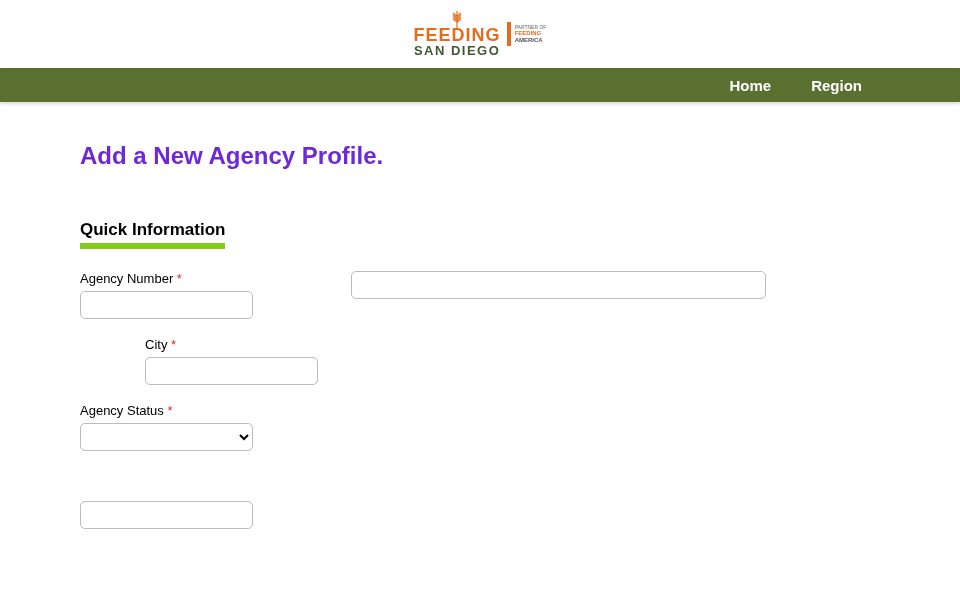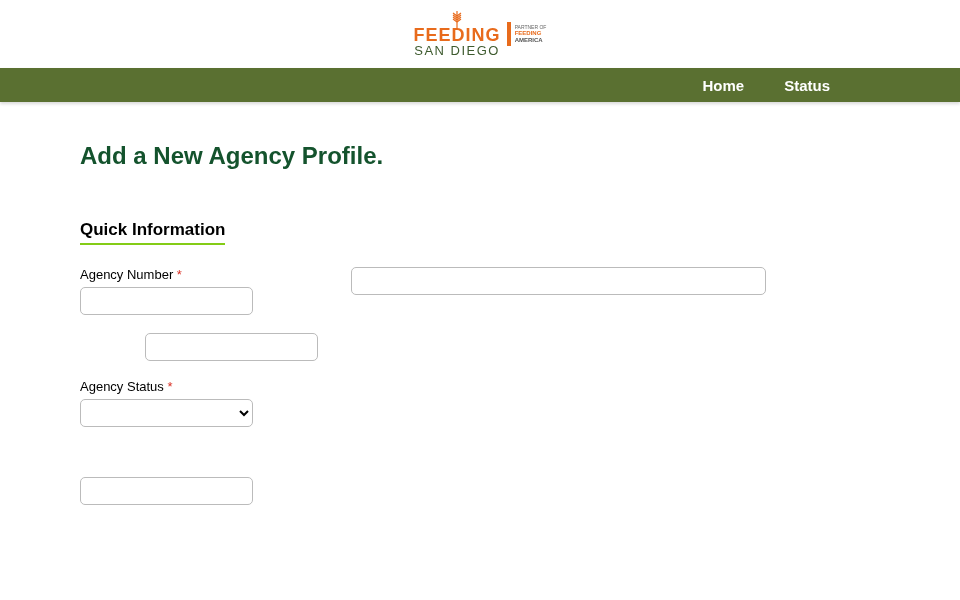--- a/index.html
+++ b/index.html
@@ -43,21 +43,21 @@
       height: 100%;
     }
     .logo-feeding {
       font-weight: bold;
       font-size: 18px;
       color: #e86b1c;
       letter-spacing: 1px;
       line-height: 0.9;
     }
     .logo-sandiego {
-      font-weight: normal;
+      font-weight: bold;
       font-size: 13px;
       color: #3d5a2e;
       letter-spacing: 1.5px;
       line-height: 1;
     }
     .logo-partner {
       display: flex;
       flex-direction: column;
       font-size: 6px;
       color: #e86b1c;
@@ -76,44 +76,44 @@
     .logo-partner-america {
       color: #555;
     }
     .nav-bar {
       width: 100%;
       background: #5a7031;
       height: 34px;
       display: flex;
       align-items: center;
       justify-content: flex-end;
-      padding-right: 110px;
+      padding-right: 78px;
       box-shadow: 0 2px 3px rgba(0,0,0,0.15);
     }
     .nav-item {
       color: #fff;
       font-weight: bold;
       font-size: 15px;
       padding: 0 20px;
       cursor: pointer;
     }
     .content {
       padding: 40px 80px 0 80px;
     }
     .page-title {
       font-size: 24px;
       font-weight: bold;
-      color: #14532d;
+      color: #6d28d9;
       margin-bottom: 50px;
     }
     .section-title {
       font-size: 17px;
       font-weight: bold;
       color: #000;
-      border-bottom: 2px solid #84cc16;
+      border-bottom: 6px solid #84cc16;
       display: inline-block;
       padding-bottom: 3px;
       margin-bottom: 22px;
     }
     .form-row {
       display: flex;
       gap: 30px;
       margin-bottom: 18px;
       flex-wrap: wrap;
     }
@@ -176,41 +176,42 @@
     <div class="logo-partner">
       <span class="logo-partner-top">PARTNER OF</span>
       <span>FEEDING</span>
       <span class="logo-partner-america">AMERICA</span>
     </div>
   </div>
 </div>
 
 <div class="nav-bar">
   <div class="nav-item">Home</div>
-  <div class="nav-item">Status</div>
+  <div class="nav-item">Region</div>
 </div>
 
 <div class="content">
   <h1 class="page-title">Add a New Agency Profile.</h1>
 
   <div>
     <h2 class="section-title">Quick Information</h2>
 
     <div class="form-row">
       <div class="form-field">
         <label class="field-label"><span>Agency Number</span><span class="required"> *</span></label>
         <input type="text" class="text-input w-agency-number" value="" style="">
       </div>
       <div class="form-field gap-agency-name">
         <input type="text" class="text-input w-agency-name" value="" style="">
       </div>
     </div>
 
     <div class="form-row">
       <div class="form-field gap-city">
+        <label class="field-label"><span>City</span><span class="required"> *</span></label>
         <input type="text" class="text-input w-city" value="" style="">
       </div>
     </div>
 
     <div class="form-row">
       <div class="form-field">
         <label class="field-label"><span>Agency Status</span><span class="required"> *</span></label>
         <select class="select-input w-status"></select>
       </div>
     </div>

